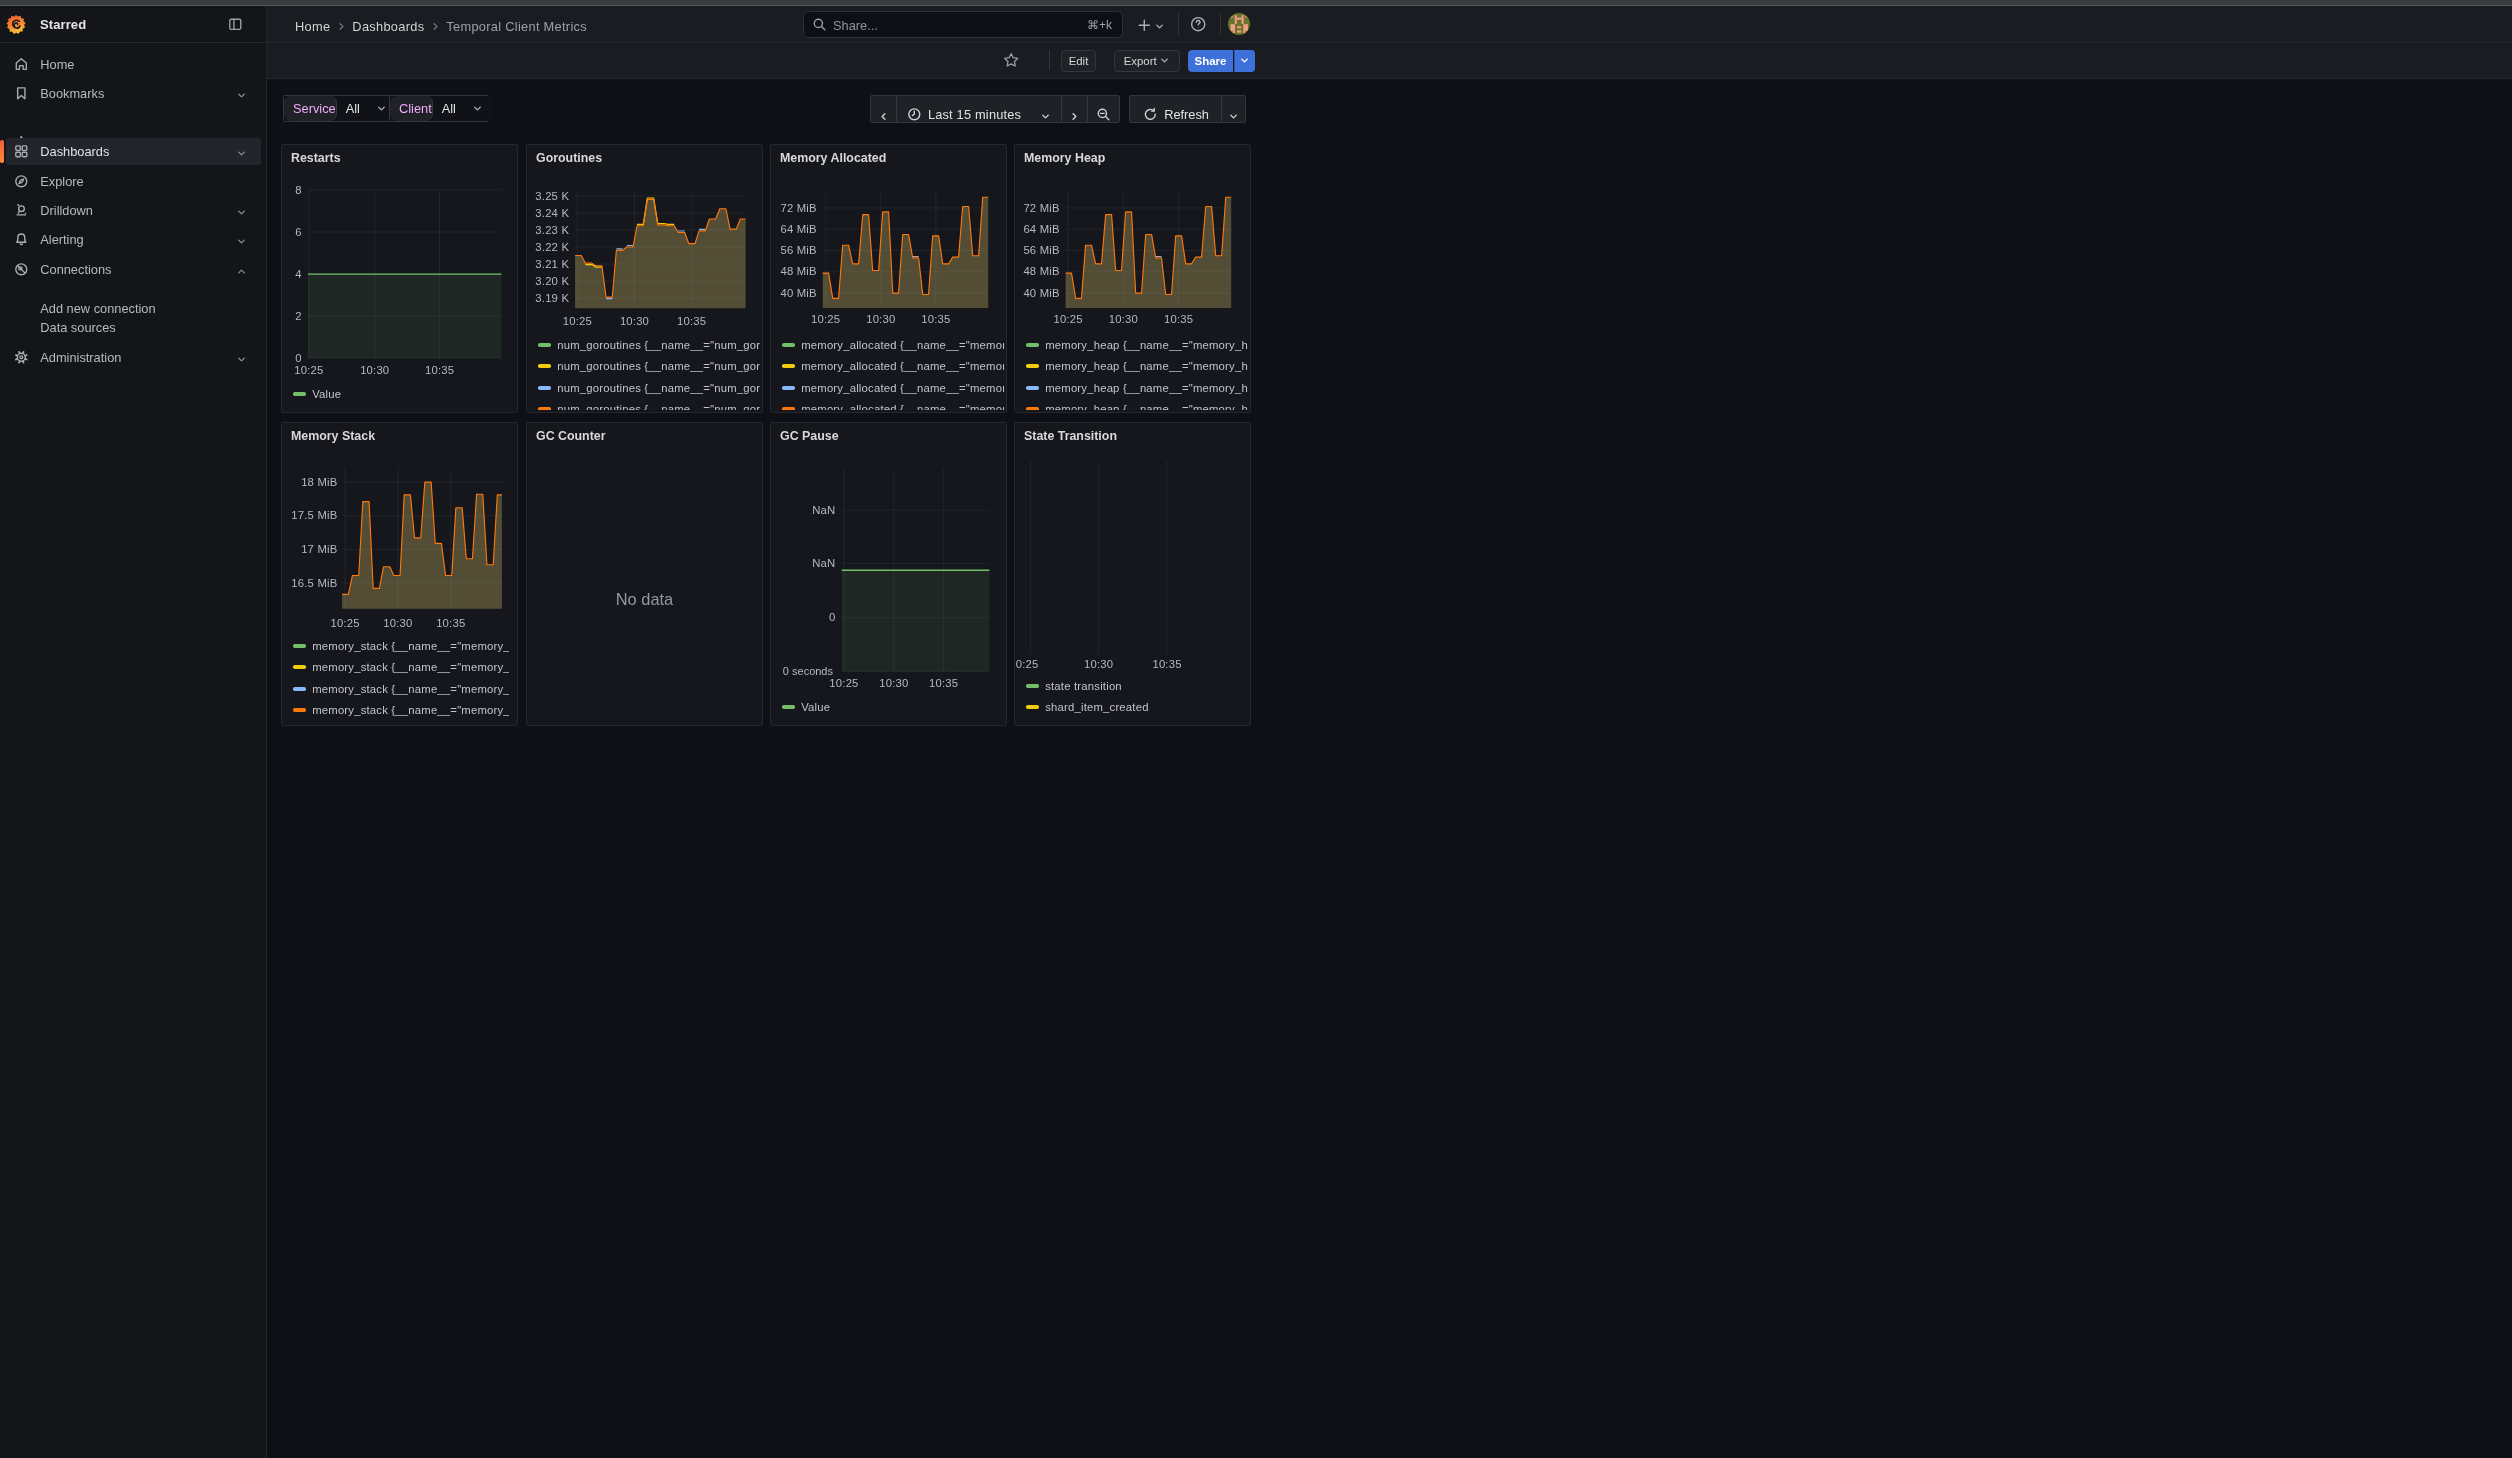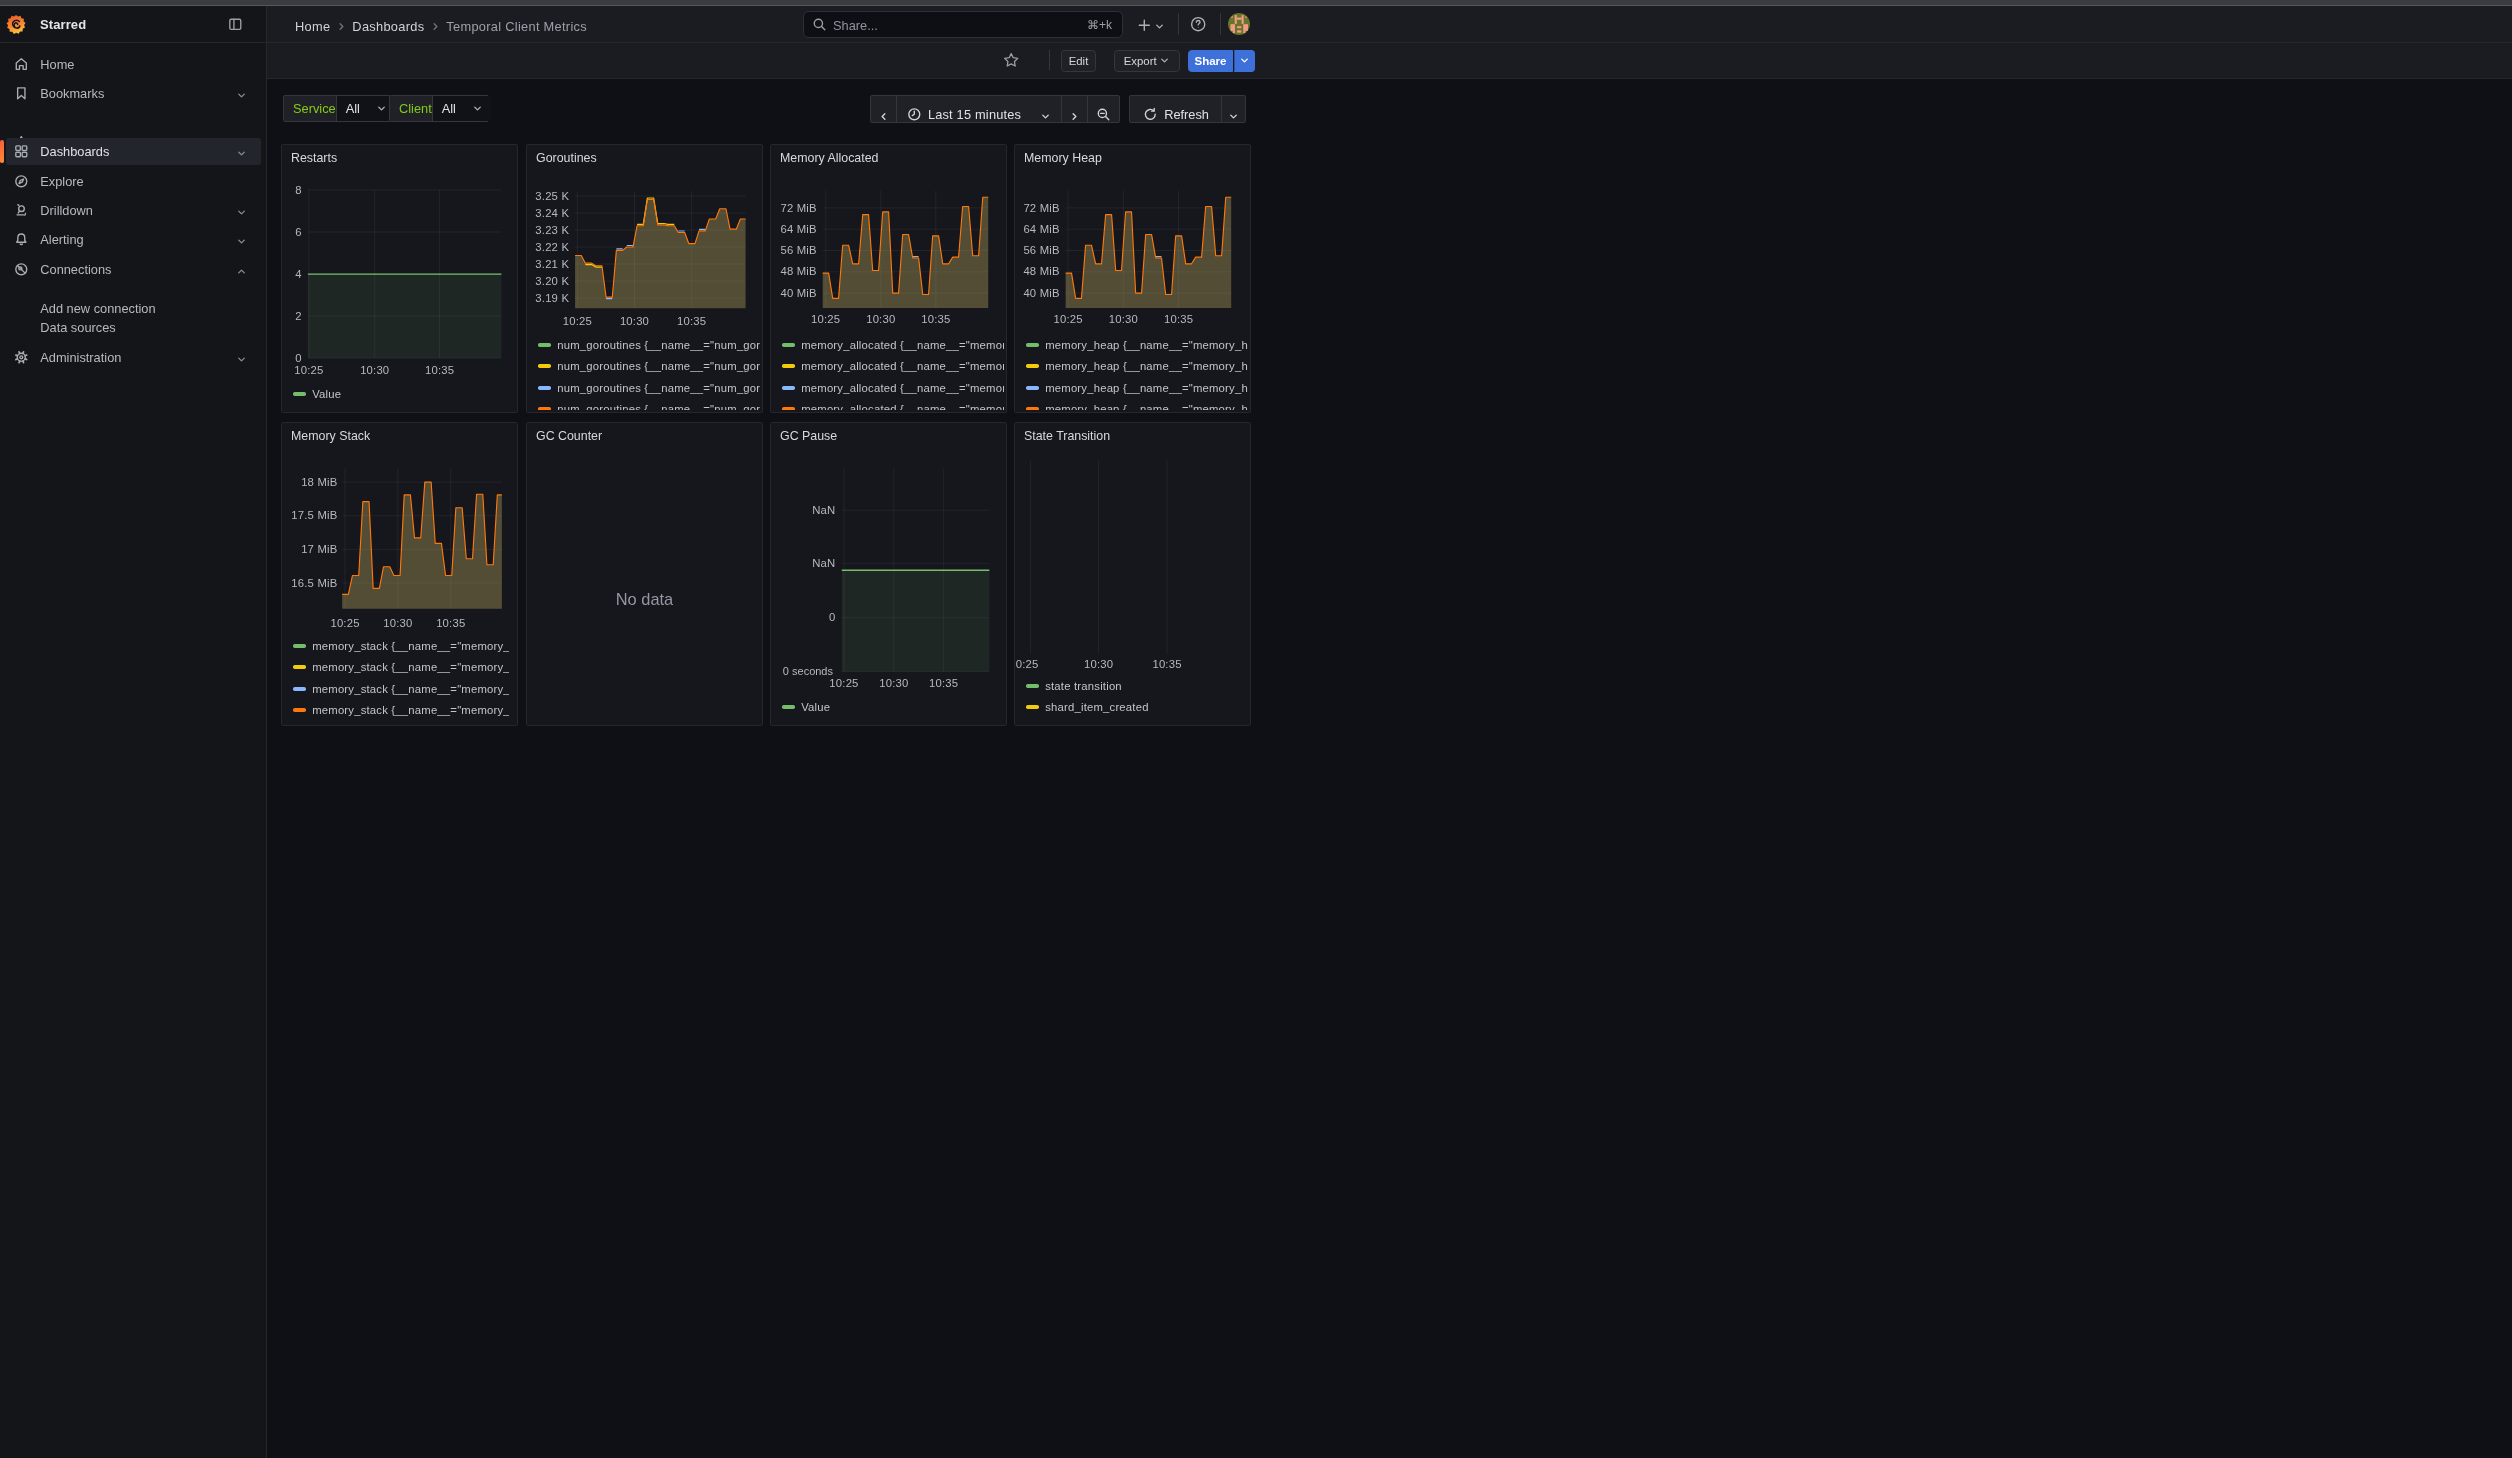--- a/index.html
+++ b/index.html
@@ -35,35 +35,35 @@
 .btn { top:6.9px; height:22px; border:0.9px solid #34363e; background:#1f2127;
   border-radius:3.7px; color:#d5d7db; font-size:11.4px; display:flex; align-items:center; justify-content:center; }
 .bchev { margin-left:2.7px; display:inline-flex; color:#aab0b8; }
 .btn.share { background:#3D71D9; border-color:#3D71D9; color:#fff; font-weight:700; font-size:11.5px;
   border-radius:3.7px 0 0 3.7px; }
 .btn.sharec { background:#3D71D9; border-color:#3D71D9; color:#fff;
   border-radius:0 3.7px 3.7px 0; border-left:0.9px solid rgba(0,0,0,0.25); }
 .toolbar .btn { position:absolute; }
 .vargrp { position:absolute; top:95px; height:27px; display:flex; border:0.9px solid #34363e;
   border-radius:1.8px; z-index:10; }
-.varlab { background:#1f2127; color:#84cc16; font-size:12.8px; font-weight:500; display:flex;
-  align-items:center; padding-left:9px; border-right:0.9px solid #34363e; }
+.varlab { background:#1f2127; color:#f0abfc; font-size:12.8px; font-weight:500; display:flex;
+  align-items:center; padding-left:9px; border-right:0.9px solid #34363e;border-radius:7px; }
 .varval { background:#111218; color:#dfe1e4; font-size:12.8px; font-weight:500; display:flex; align-items:center;
   padding:0 7.3px 0 9px; flex:1; gap:9px; }
 .vchev { color:#aeb2b8; display:inline-flex; margin-left:7.3px; }
 .timegrp { position:absolute; top:95px; height:28px; display:flex; align-items:stretch;
   border:0.9px solid #34363e; border-radius:1.8px; background:#1f2127; z-index:10; }
 .tseg { display:flex; align-items:flex-end; justify-content:center; color:#d5d7db; gap:6.4px; }
 .tsep { width:0.9px; background:#34363e; }
 .tmain { padding:0 10px; flex:1; }
 .tlabel { font-size:12.8px; font-weight:500; color:#e0e2e5; }
 .tseg svg { color:#d0d3d7; }
 .panel { position:absolute; background:#16171d; border:0.9px solid #25272d;
   border-radius:1.8px; overflow:hidden; z-index:5; }
-.ptitle { position:absolute; left:9px; top:6px; font-size:12.4px; font-weight:400; color:#d8d9dd; z-index:2;}
+.ptitle { position:absolute; left:9px; top:6px; font-size:12.4px; font-weight:700; color:#d8d9dd; z-index:2;}
 .panel svg { display:block; }
 .lrow { position:absolute; display:flex; align-items:center; height:14.6px; overflow:hidden; white-space:nowrap; }
 .dash { flex:0 0 12.8px; width:12.8px; height:3.7px; border-radius:1.8px; margin-right:6.4px; }
 .ltext { font-size:11.3px; letter-spacing:0.2px; color:#c3c5cb; }
 .ic { display:inline-flex; width:14.6px; }
 .srow { position:absolute; left:5.5px; right:5.5px; height:27px; display:flex; align-items:center; border-radius:2.7px; }
 .srow .ic { margin-left:8.2px; color:#a8adb4; }
 .srow.active { background:#23252c; }
 .srow.active::before { content:""; position:absolute; left:-5.5px; top:1.8px; bottom:1.8px; width:3.7px;
   background:linear-gradient(#F55F3E,#FF8833); border-radius:1.8px; }

